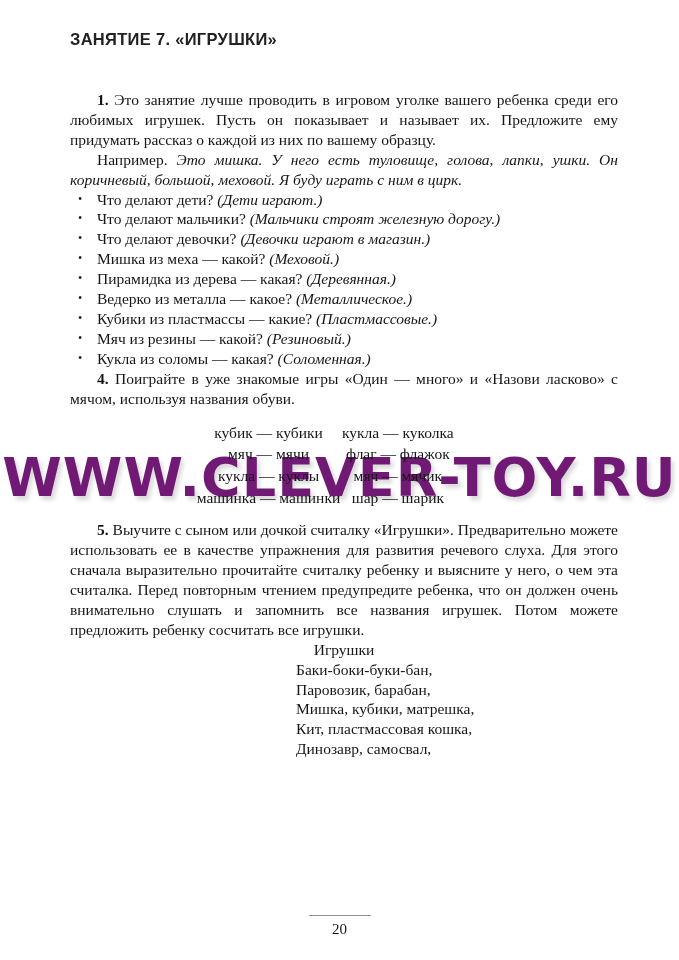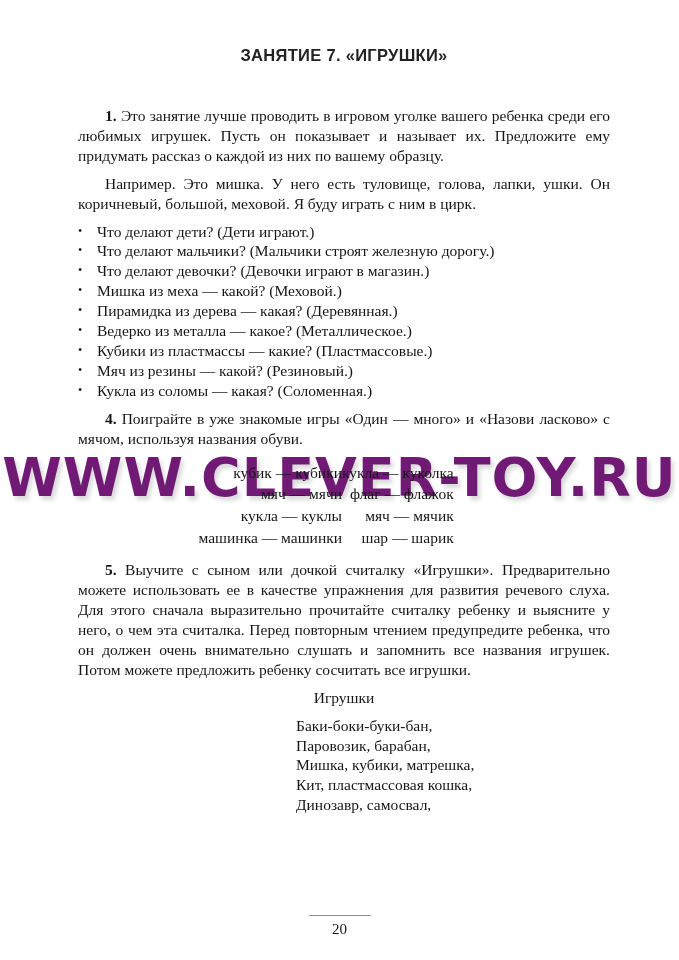--- a/index.html
+++ b/index.html
@@ -26,52 +26,51 @@
     text-shadow:3px 4px 4px #dadada;
     user-select:none;
   }
   .content {
     position:absolute;
     left:70px; top:30px;
     width:548px;
     z-index:1;
   }
   .title {
-    margin:16px;
-    text-align:center;
+    margin:0;
     font-family:"Liberation Sans","DejaVu Sans",sans-serif;
     font-size:16.5px;
     font-weight:bold;
     letter-spacing:0.3px;
     color:#222;
   }
   .body {
     margin-top:41px;
     font-size:15.5px;
     line-height:19.9px;
     text-align:justify;
   }
-  .body p { margin:8px; text-indent:27px; }
+  .body p { margin:0; text-indent:27px; }
   .num { font-weight:bold; }
-  .it { }
+  .it { font-style:italic; }
   ul.qlist { list-style:none; margin:0; padding:0; }
   ul.qlist li {
     position:relative;
     padding-left:27px;
     text-align:left;
   }
   ul.qlist li .bullet {
     position:absolute; left:8px; top:0;
     font-size:12px; line-height:19.9px;
   }
   .pairs {
     display:flex;
     margin:13px 0 12px 125px;
     line-height:21.7px;
-    text-align:right;
+    text-align:center;
   }
   .pairs .col1 { width:147px; }
   .pairs .cell { white-space:nowrap; }
   .poem-title {
     margin:18px 0 15px;
     text-align:center;
     font-weight:normal;
     font-size:15.5px;
     text-indent:0 !important;
   }

